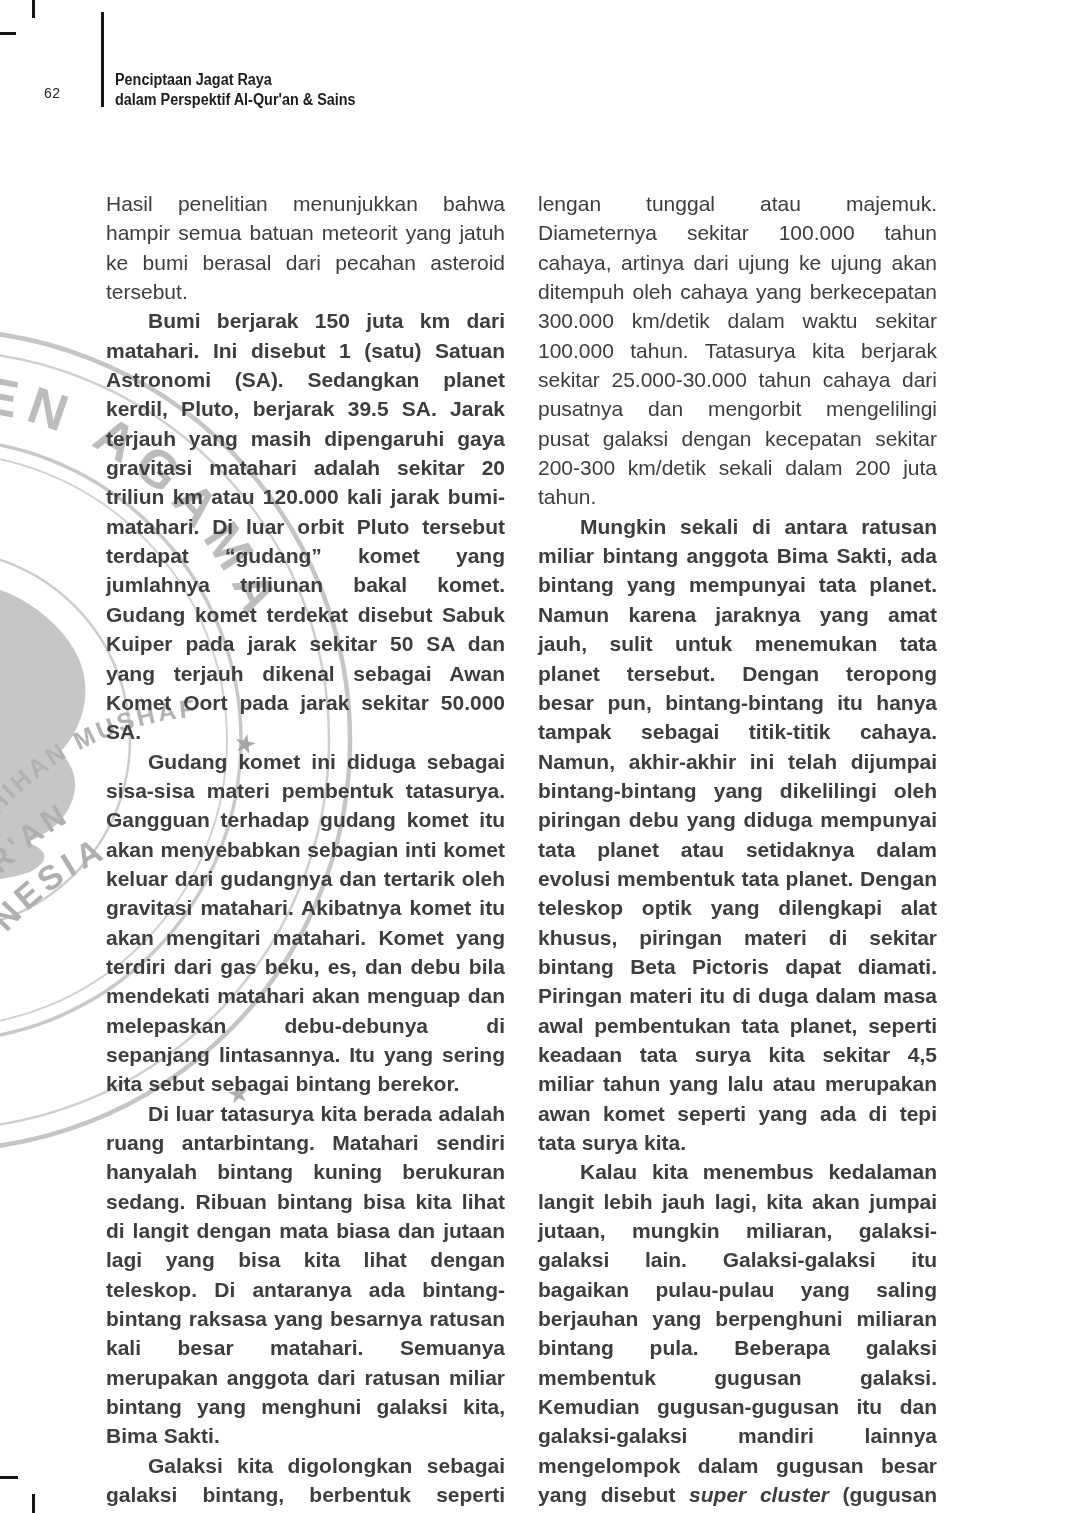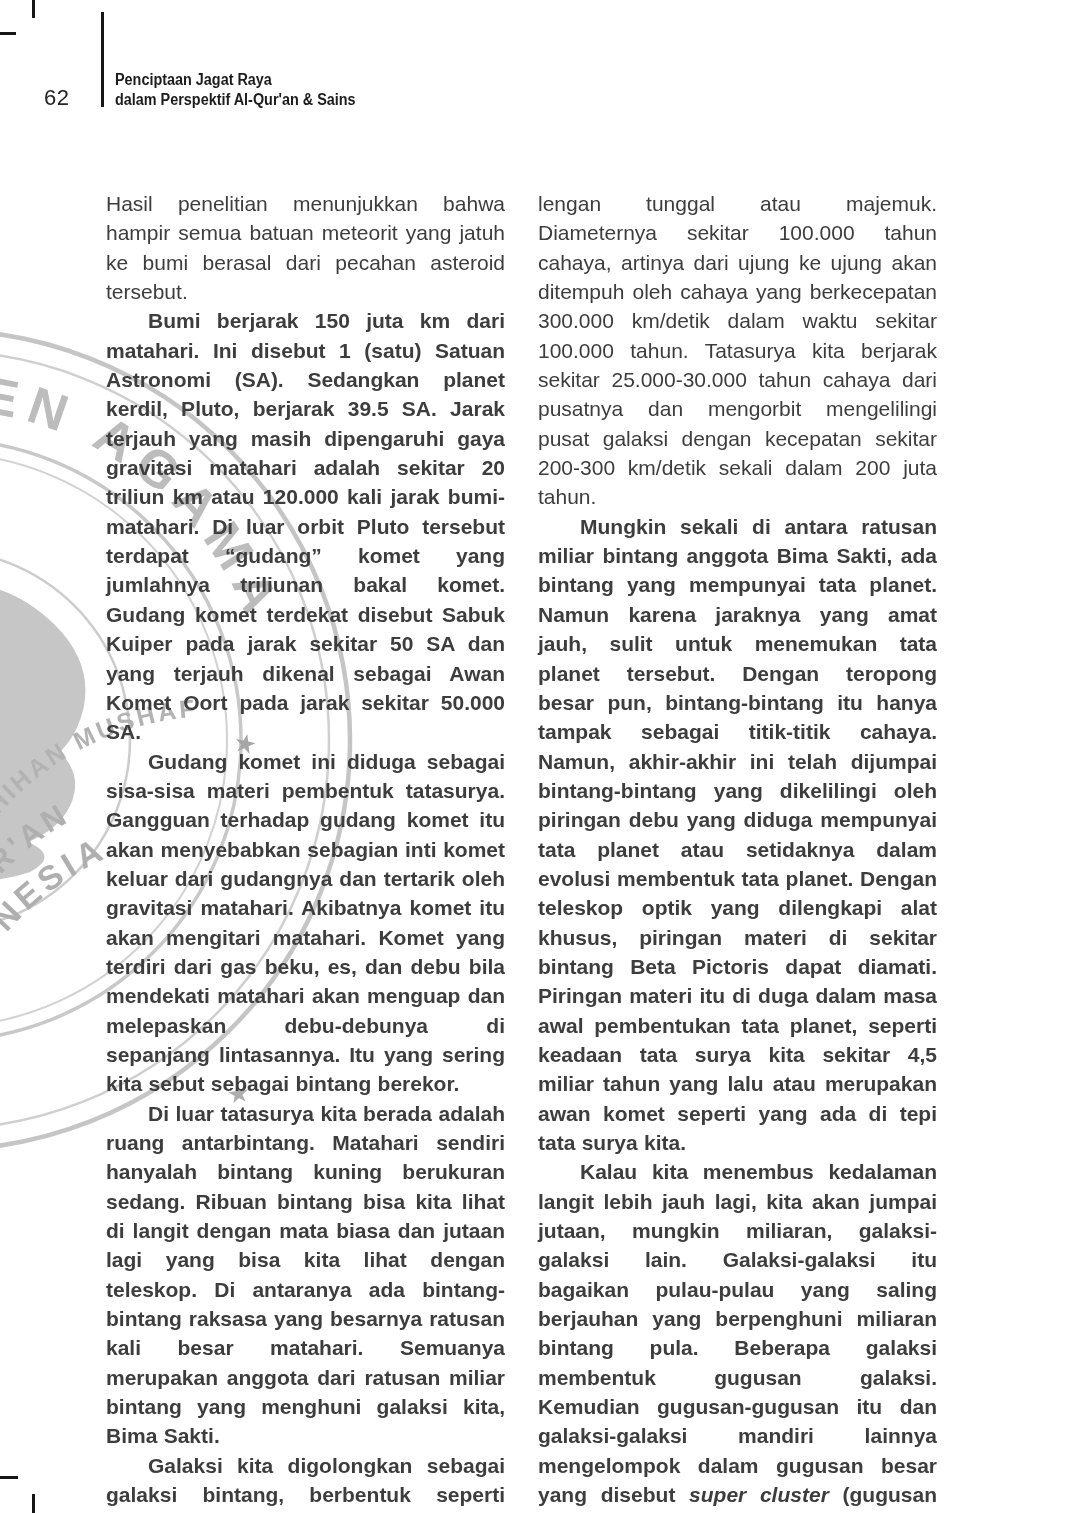--- a/index.html
+++ b/index.html
@@ -31,21 +31,21 @@
     left: 101px;
     top: 12px;
     width: 2.5px;
     height: 95px;
     background: #161616;
   }
   .page-number {
     position: absolute;
     left: 44px;
     top: 85px;
-    font-size: 22px;
+    font-size: 14px;
     color: #242424;
     letter-spacing: 0.5px;
   }
   .running-title {
     position: absolute;
     left: 115px;
     top: 70px;
     font-weight: bold;
     font-size: 16px;
     line-height: 19.5px;

